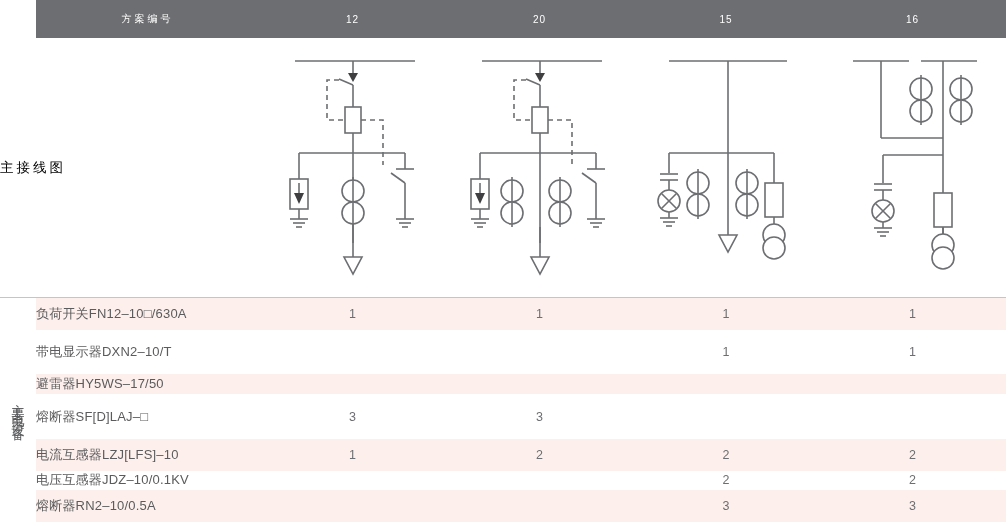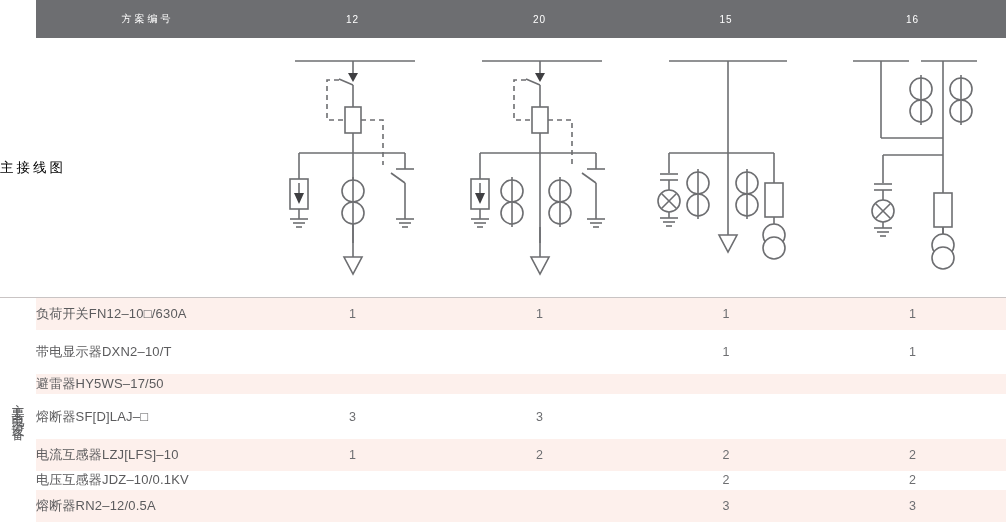--- a/index.html
+++ b/index.html
@@ -385,21 +385,21 @@
 
     <tr class="plain" style="height:16px">
       <td class="rowlabel">电压互感器JDZ–10/0.1KV</td>
       <td class="valcell"></td>
       <td class="valcell"></td>
       <td class="valcell">2</td>
       <td class="valcell last">2</td>
     </tr>
 
     <tr class="stripe" style="height:32px">
-      <td class="rowlabel">熔断器RN2–12/0.5A</td>
+      <td class="rowlabel">熔断器RN2–10/0.5A</td>
       <td class="valcell"></td>
       <td class="valcell"></td>
       <td class="valcell">3</td>
       <td class="valcell last">3</td>
     </tr>
   </tbody>
     </table>
 </div>
 
 </body></html>

